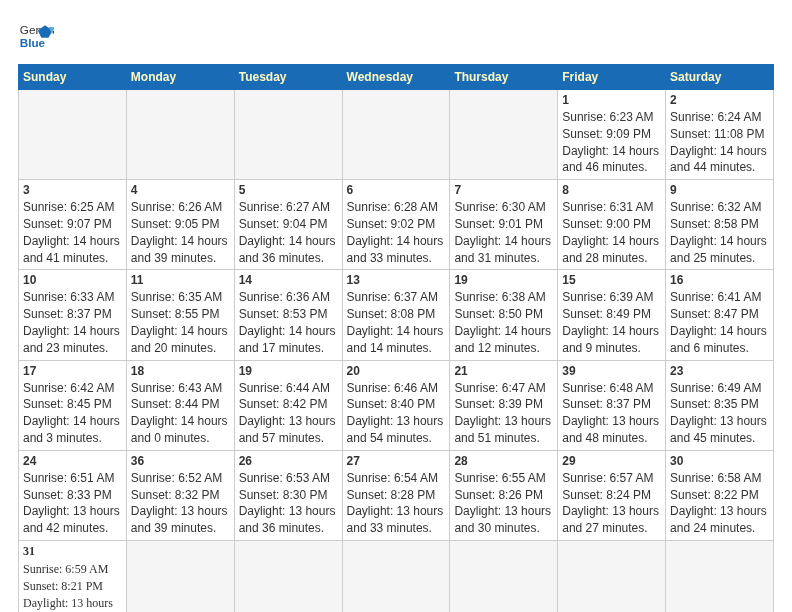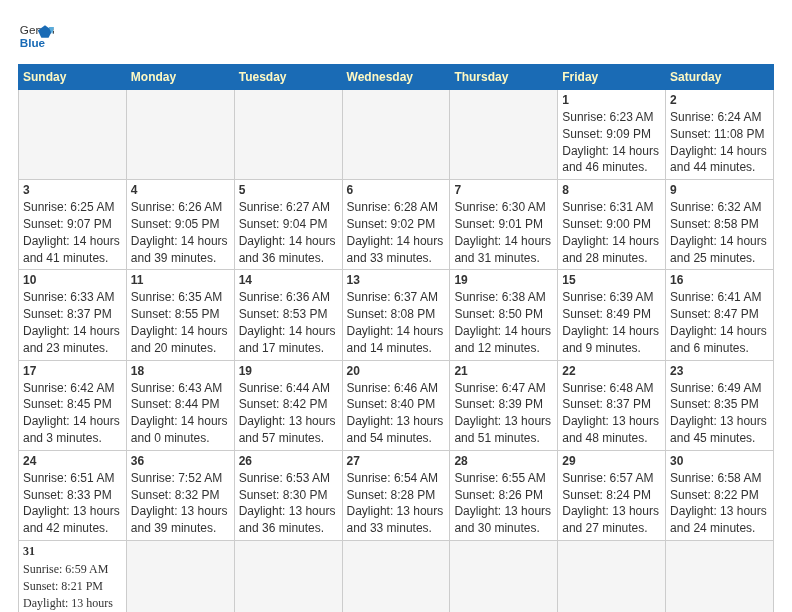--- a/index.html
+++ b/index.html
@@ -253,42 +253,42 @@
 Sunset: 8:40 PM
 Daylight: 13 hours and 54 minutes.</div>
           </td>
           <td>
             <span class="day-number">21</span>
             <div class="day-info">Sunrise: 6:47 AM
 Sunset: 8:39 PM
 Daylight: 13 hours and 51 minutes.</div>
           </td>
           <td>
-            <span class="day-number">22</span>
+            <span class="day-number">39</span>
             <div class="day-info">Sunrise: 6:48 AM
 Sunset: 8:37 PM
 Daylight: 13 hours and 48 minutes.</div>
           </td>
           <td>
             <span class="day-number">23</span>
             <div class="day-info">Sunrise: 6:49 AM
 Sunset: 8:35 PM
 Daylight: 13 hours and 45 minutes.</div>
           </td>
         </tr>
         <tr>
           <td>
             <span class="day-number">24</span>
             <div class="day-info">Sunrise: 6:51 AM
 Sunset: 8:33 PM
 Daylight: 13 hours and 42 minutes.</div>
           </td>
           <td>
             <span class="day-number">36</span>
-            <div class="day-info">Sunrise: 7:52 AM
+            <div class="day-info">Sunrise: 6:52 AM
 Sunset: 8:32 PM
 Daylight: 13 hours and 39 minutes.</div>
           </td>
           <td>
             <span class="day-number">26</span>
             <div class="day-info">Sunrise: 6:53 AM
 Sunset: 8:30 PM
 Daylight: 13 hours and 36 minutes.</div>
           </td>
           <td>

